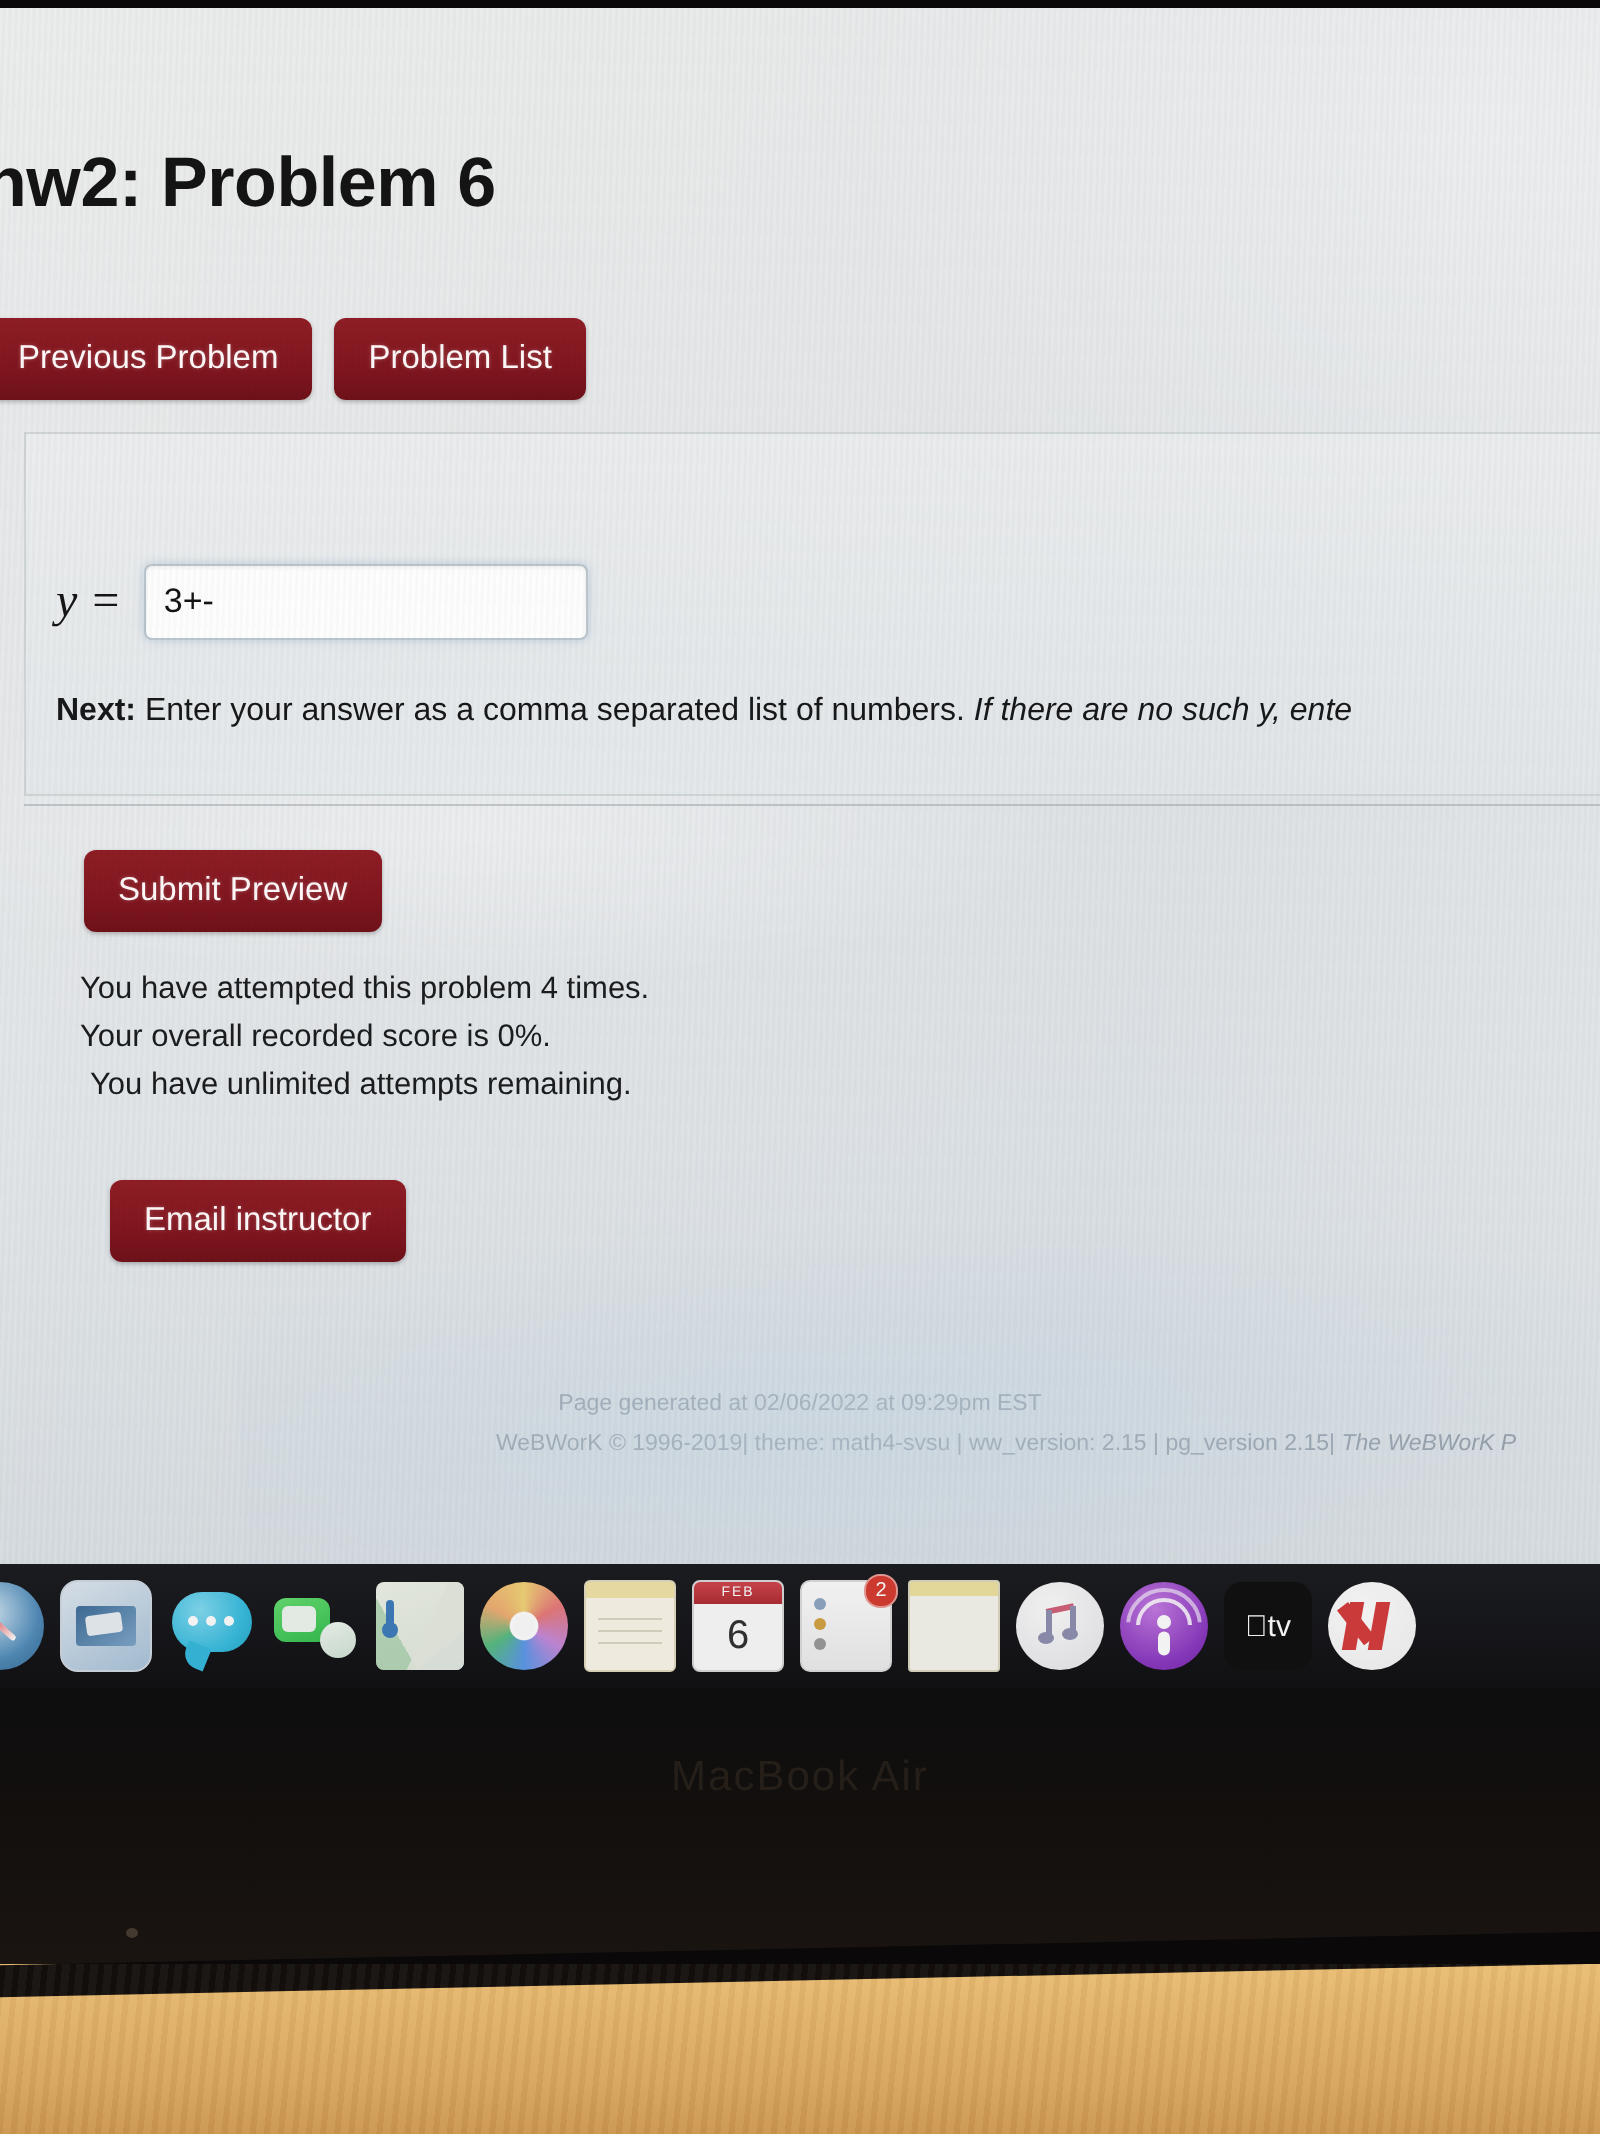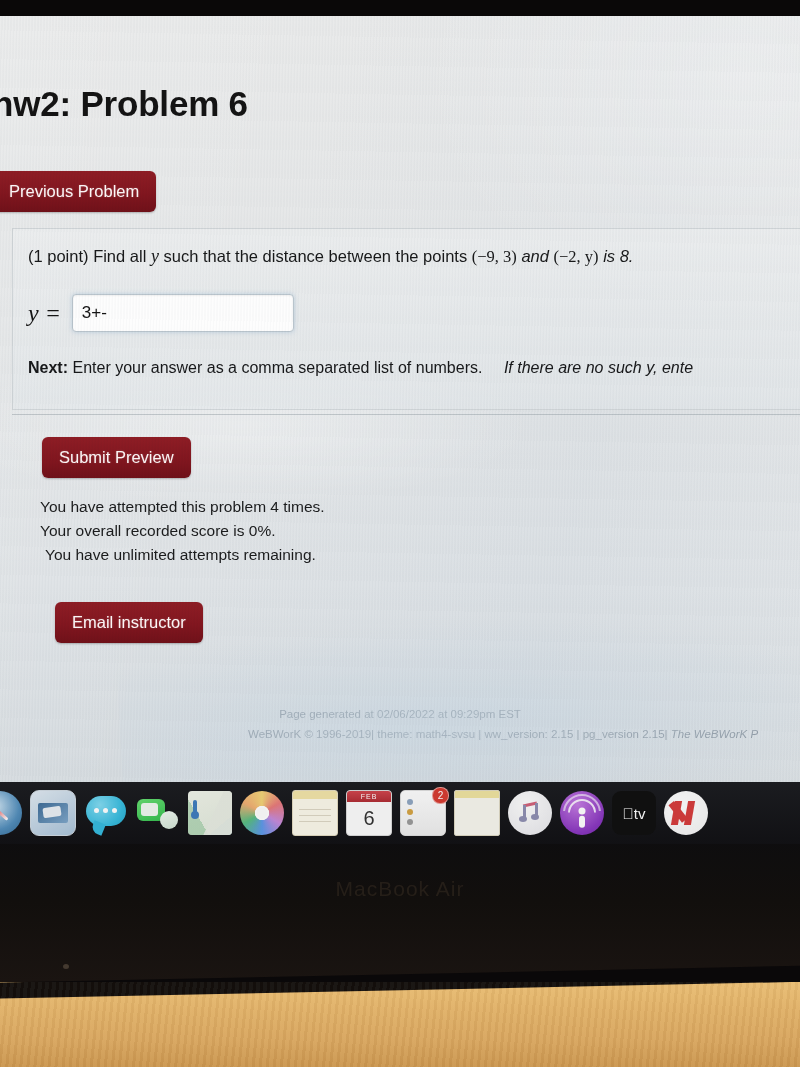--- a/index.html
+++ b/index.html
@@ -12,21 +12,21 @@
     width: 800px;
     height: 1067px;
     overflow: hidden;
     font-family: "Liberation Sans", sans-serif;
     background: #0a0808;
   }
 
   
   #screen {
     position: absolute;
-    left: 0; top: 16px;
+    left: 0; top: 4px;
     width: 800px; height: 790px;
     background:
       linear-gradient(105deg, rgba(255,255,255,0.10) 0%, rgba(210,215,220,0.0) 35%, rgba(180,195,210,0.10) 70%, rgba(255,255,255,0.05) 100%),
       linear-gradient(180deg, #e9eaea 0%, #e4e6e7 40%, #dfe3e6 72%, #d4dade 100%);
     overflow: hidden;
   }
   
   #screen:after {
     content: "";
     position: absolute; inset: 0;
@@ -152,21 +152,21 @@
   }
   .note-line {
     position: absolute;
     left: 28px;
     top: 343px;
     font-size: 16px;
     color: #17181a;
     white-space: nowrap;
   }
   .note-line b { font-weight: bold; }
-  .note-line i { font-style: italic; margin-left: 17px; }
+  .note-line i { font-style: italic; }
 
   
   .divider {
     position: absolute;
     left: 12px;
     top: 398px;
     width: 800px;
     height: 1px;
     background: rgba(140,150,158,0.45);
   }
@@ -306,34 +306,25 @@
   <div id="screen">
     <div class="glare glare-c"></div>
     <div class="glare glare-b"></div>
 
     <div id="page">
 
       <div class="page-title">hw2: Problem 6</div>
 
       <div class="navbar">
         <button class="btn">Previous Problem</button>
+        <button class="btn">Problem List</button>
       </div>
 
       <div class="problem-panel"></div>
 
-      <div class="prob-statement">
-        <span>(1 point)</span>
-        <span>Find all</span>
-        <span class="math">y</span>
-        <span>such that the distance between the points</span>
-        <span class="mathup">(−9, 3)</span>
-        <span style="font-style:italic">and</span>
-        <span class="mathup">(−2, y)</span>
-        <span style="font-style:italic">is 8.</span>
-      </div>
 
       <div class="answer-row">
         <span class="y-label">y =</span>
         <input class="answer-input" type="text" value="3+-" style="">
       </div>
 
       <div class="note-line">
         <b>Next:</b>
         <span>Enter your answer as a comma separated list of numbers.</span>
         <i>If there are no such y, ente</i>

